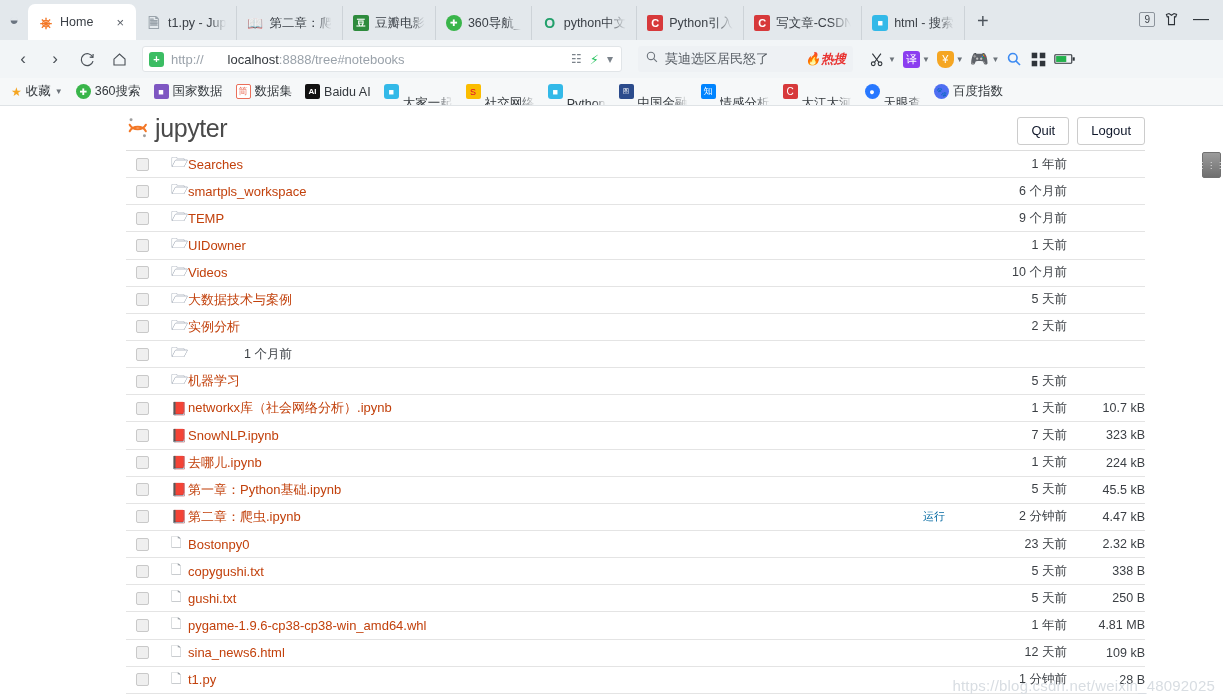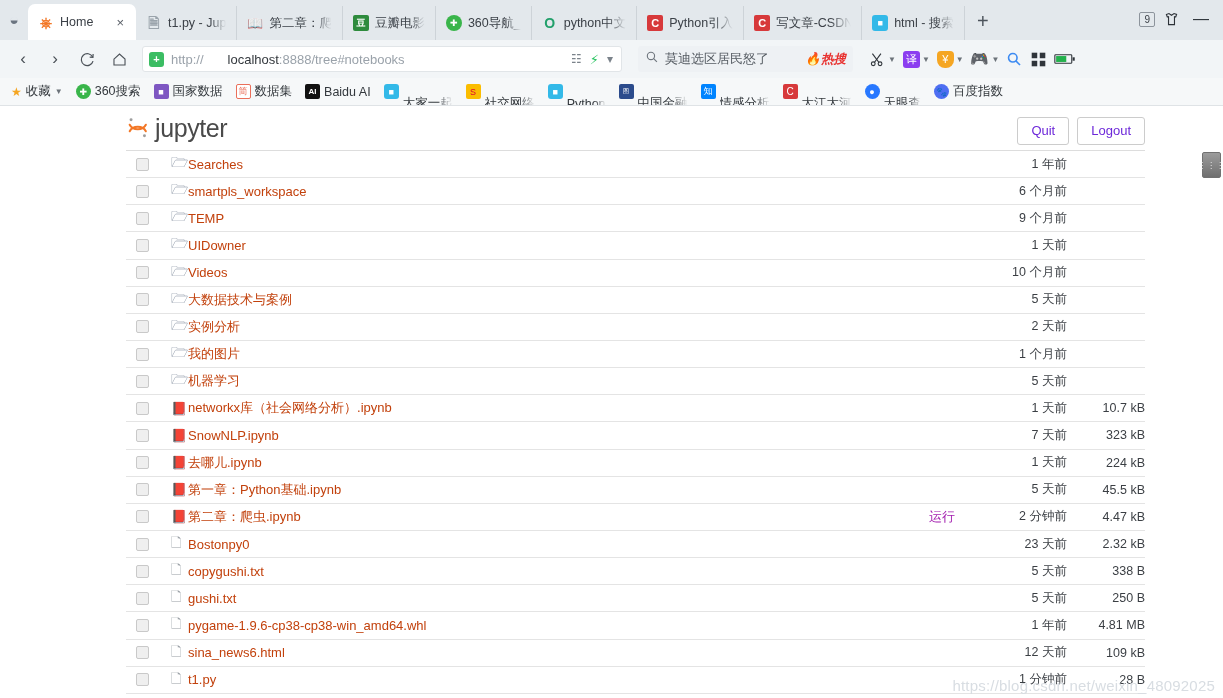--- a/index.html
+++ b/index.html
@@ -143,41 +143,41 @@
   #jupyter-header {
     height: 44px; display: flex; align-items: center;
     padding: 0 78px 0 126px; justify-content: space-between;
   }
   #jupyter-logo { display: flex; align-items: center; gap: 5px; }
   #logo-mark { position: relative; width: 24px; height: 24px; }
   #logo-text { font-size: 25px; color: #4a4a4a; font-weight: 300;
                letter-spacing: -0.4px; }
   #header-actions { display: flex; gap: 8px; }
   .hdr-btn {
-    font-size: 13px; color: #6d28d9; background: #fff;
+    font-size: 13px; color: #0f172a; background: #fff;
     border: 1px solid #cccccc; border-radius: 3px;
     padding: 5px 13px; line-height: 1.2; margin-top: 6px;
   }
 
   #file-list { margin: 0 78px 0 126px; border-top: 1px solid #dddddd; }
   .frow {
     display: flex; align-items: center; height: 27.15px;
     border-bottom: 1px solid #e4e4e4; font-size: 13px; padding-left: 10px;
   }
   .fcheck {
     width: 13px; height: 13px; flex: 0 0 13px; background: #efefef;
     border: 1px solid #c9c9c9; border-radius: 2px; margin-right: 22px;
   }
   .ficon { width: 17px; flex: 0 0 17px; font-size: 13px; color: #9aa0a6;
            display: flex; align-items: center; }
   .ficon.folder { color: #7b8798; font-size: 14px; }
   .ficon.nb { color: #4e545c; font-size: 13px; }
   .ficon.nb.running { color: #34a853; }
   .fname { color: #c2410c; flex: 1; white-space: nowrap; }
-  .frun { color: #a21caf; font-size: 13px; margin-right: 8px; }
+  .frun { color: #0369a1; font-size: 11px; margin-right: 18px; }
   .fdate { font-size: 12.5px; color: #3b3f44; text-align: right;
            width: 104px; flex: 0 0 104px; white-space: nowrap; }
   .fsize { font-size: 12.5px; color: #3b3f44; text-align: right;
            width: 78px; flex: 0 0 78px; white-space: nowrap; }
 
   #right-handle {
     position: absolute; right: 2px; top: 46px; width: 19px; height: 26px;
     background: linear-gradient(to bottom, #9c9c9c, #6f6f6f);
     border: 1px solid #717171; border-radius: 2px;
     display: flex; align-items: center; justify-content: center;
@@ -462,21 +462,20 @@
       <div class="frow">
         <span class="fcheck"></span>
         <span class="ficon folder">🗁</span>
         <span class="fname">实例分析</span>
         <span class="fdate">2 天前</span>
         <span class="fsize"></span>
       </div>
       <div class="frow">
         <span class="fcheck"></span>
         <span class="ficon folder">🗁</span>
-        <span class="fname">我的图片</span>
         <span class="fdate">1 个月前</span>
         <span class="fsize"></span>
       </div>
       <div class="frow">
         <span class="fcheck"></span>
         <span class="ficon folder">🗁</span>
         <span class="fname">机器学习</span>
         <span class="fdate">5 天前</span>
         <span class="fsize"></span>
       </div>

